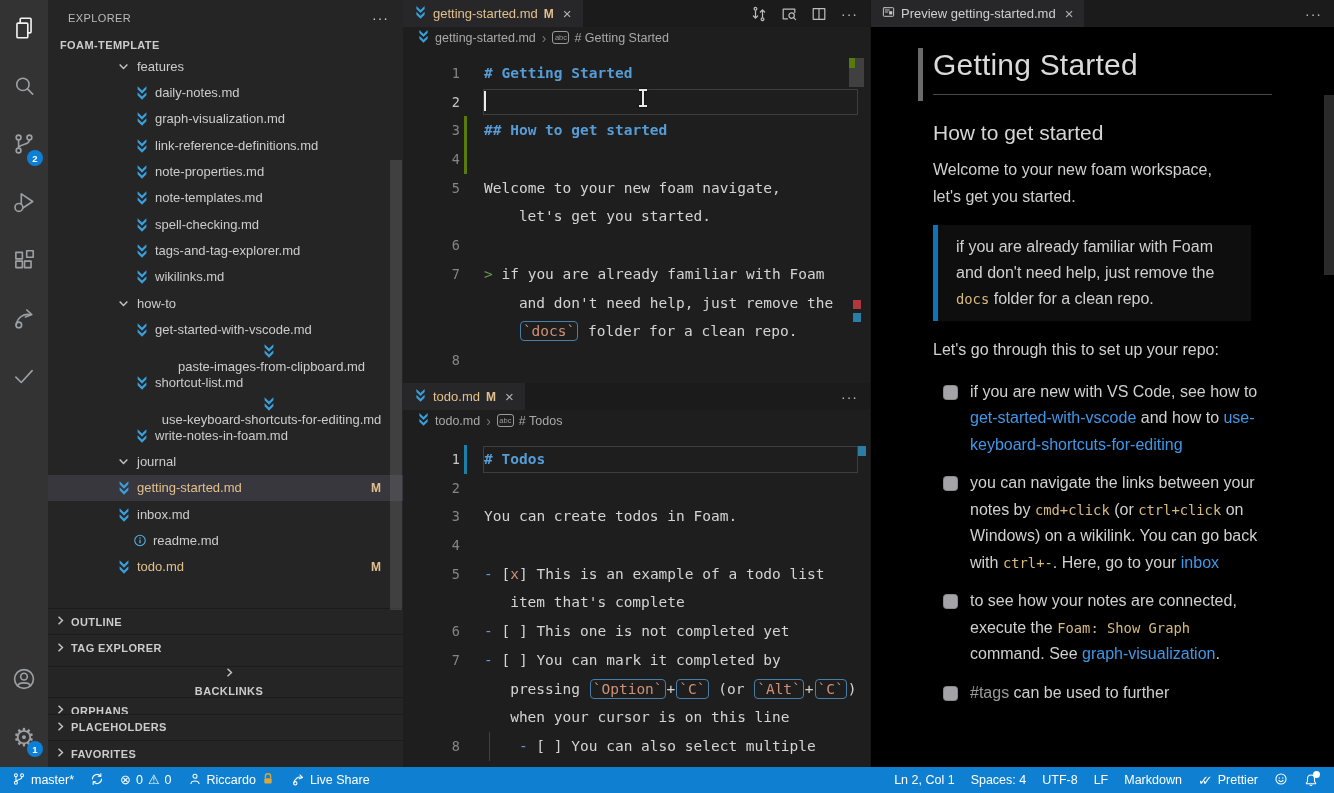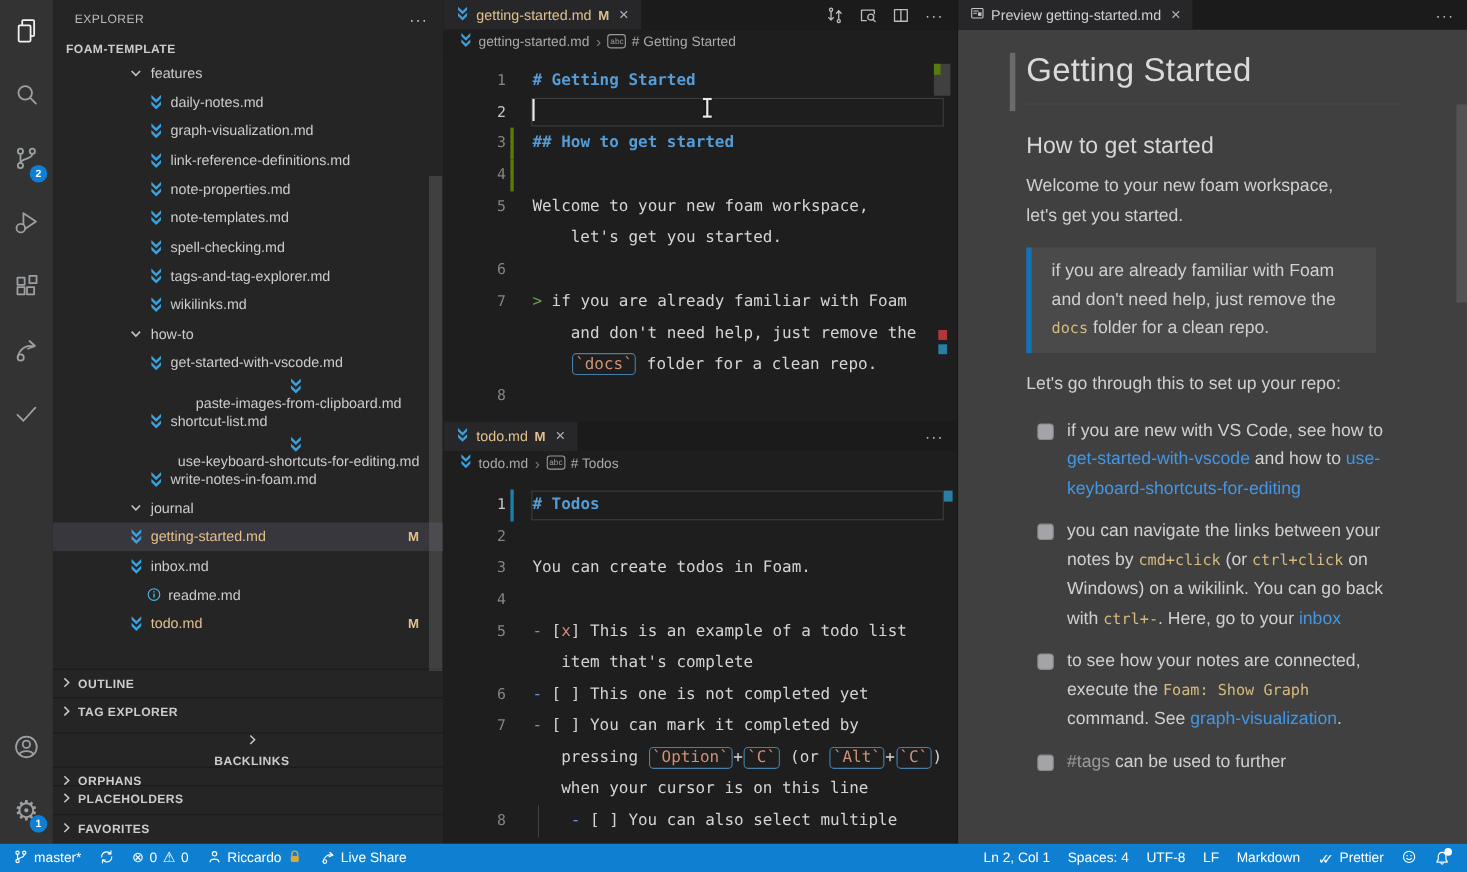--- a/index.html
+++ b/index.html
@@ -64,21 +64,21 @@
   .tok-q { color:#6a9955; }
   .tok-d { color:#6796e6; }
   .tok-x { color:var(--codeor,#ce9178); }
   .tok-cb { color:var(--codeor,#ce9178); border:1px solid #477fa9; border-radius:4px; padding:1px 2px; margin:0 1px; }
   .caret { display:inline-block; width:2px; height:20px; background:#ececec; vertical-align:-4px; }
   .iguide { position:absolute; left:86px; top:0; bottom:0; border-left:1px solid #404040; }
   .ov-mark, .sc-thumb { position:absolute; }
   .sc-thumb { background:rgba(121,121,121,.38); cursor:pointer; }
 
   
-  #preview { position:absolute; left:870px; top:0; width:464px; height:767px; background:#404040; overflow:hidden; border-left:1px solid #171717; }
+  #preview { position:absolute; left:870px; top:0; width:464px; height:767px; background:#000000; overflow:hidden; border-left:1px solid #171717; }
   #pv-content { position:absolute; top:27px; left:0; right:0; bottom:0; padding:21px 62px 0 62px; color:#d0d0d0; overflow:hidden; }
   #pv-bar { position:absolute; left:47px; top:48px; width:5px; height:53px; background:#6a6a6a; }
   .pv-h1 { font-size:30px; font-weight:400; color:#dadada; padding-bottom:12px; border-bottom:1px solid #484848; margin-bottom:16px; letter-spacing:.2px; }
   .pv-h2 { font-size:21px; font-weight:500; color:#d6d6d6; margin:26px 0 12px 0; }
   .pv-p { font-size:16px; line-height:26.5px; margin-bottom:15px; max-width:305px; }
   .pv-quote { border-left:5px solid #1272b8; background:rgba(255,255,255,.055); padding:9px 14px 9px 18px; margin-bottom:16px; font-size:16px; line-height:26px; max-width:318px; }
   .pv-task { display:flex; margin-bottom:12px; font-size:16px; line-height:26.5px; }
   .pv-check { flex:0 0 auto; width:15px; height:15px; border-radius:3.5px; background:#a4a4a8; border:1px solid #8a8a8a; margin:6px 12px 0 10px; cursor:pointer; }
   .pv-text { max-width:290px; }
   .pv-code { font-family:"DejaVu Sans Mono", monospace; font-size:13.8px; color:var(--pvcode,#d7ba7d); }
@@ -448,21 +448,21 @@
         <span>getting-started.md</span>
         <span class="sep">›</span>
         <span class="abc-ic">abc</span>
         <span># Getting Started</span>
       </div>
       <div class="code" style="padding-top: 11px; position: relative; height: 100%;">
         <div class="crow"><span class="lnum">1</span><span class="ccontent" style="left: 81px;"><span class="tok-h"># Getting Started</span></span></div>
         <div class="crow cur"><div class="curbox"></div><span class="lnum">2</span><span class="ccontent" style="left: 81px;"><span class="caret"></span></span></div>
         <div class="crow"><span class="lnum">3</span><span class="gitbar gut-add"></span><span class="ccontent" style="left: 81px;"><span class="tok-h">## How to get started</span></span></div>
         <div class="crow"><span class="lnum">4</span><span class="gitbar gut-add"></span><span class="ccontent" style="left: 81px;"></span></div>
-        <div class="crow"><span class="lnum">5</span><span class="ccontent" style="left: 81px;"><span class="tok-p">Welcome to your new foam workspace,</span></span></div>
+        <div class="crow"><span class="lnum">5</span><span class="ccontent" style="left: 81px;"><span class="tok-p">Welcome to your new foam navigate,</span></span></div>
         <div class="crow"><span class="lnum"></span><span class="ccontent" style="left: 115.88px;"><span class="tok-p">let's get you started.</span></span></div>
         <div class="crow"><span class="lnum">6</span><span class="ccontent" style="left: 81px;"></span></div>
         <div class="crow"><span class="lnum">7</span><span class="ccontent" style="left: 81px;"><span class="tok-q">&gt;</span><span class="tok-p"> if you are already familiar with Foam</span></span></div>
         <div class="crow"><span class="lnum"></span><span class="ccontent" style="left: 115.88px;"><span class="tok-p">and don't need help, just remove the</span></span></div>
         <div class="crow"><span class="lnum"></span><span class="ccontent" style="left: 115.88px;"><span class="tok-cb">`docs`</span><span class="tok-p"> folder for a clean repo.</span></span></div>
         <div class="crow"><span class="lnum">8</span><span class="ccontent" style="left: 81px;"></span></div>
         <div class="sc-thumb" style="right: 6px; top: 10px; width: 15px; height: 29px;"></div>
         <div class="ov-mark" style="right: 15px; top: 10px; width: 6px; height: 10px; background: rgb(88, 124, 12);"></div>
         <div class="ov-mark" style="right: 9px; top: 252px; width: 8px; height: 9px; background: rgb(176, 56, 61);"></div>
         <div class="ov-mark" style="right: 9px; top: 265px; width: 8px; height: 9px; background: rgb(42, 125, 165);"></div>

